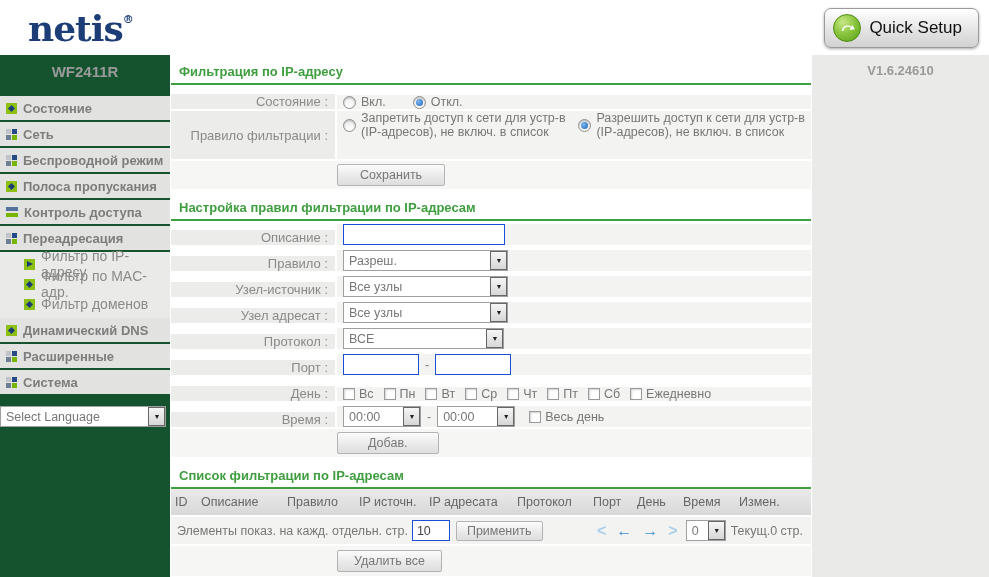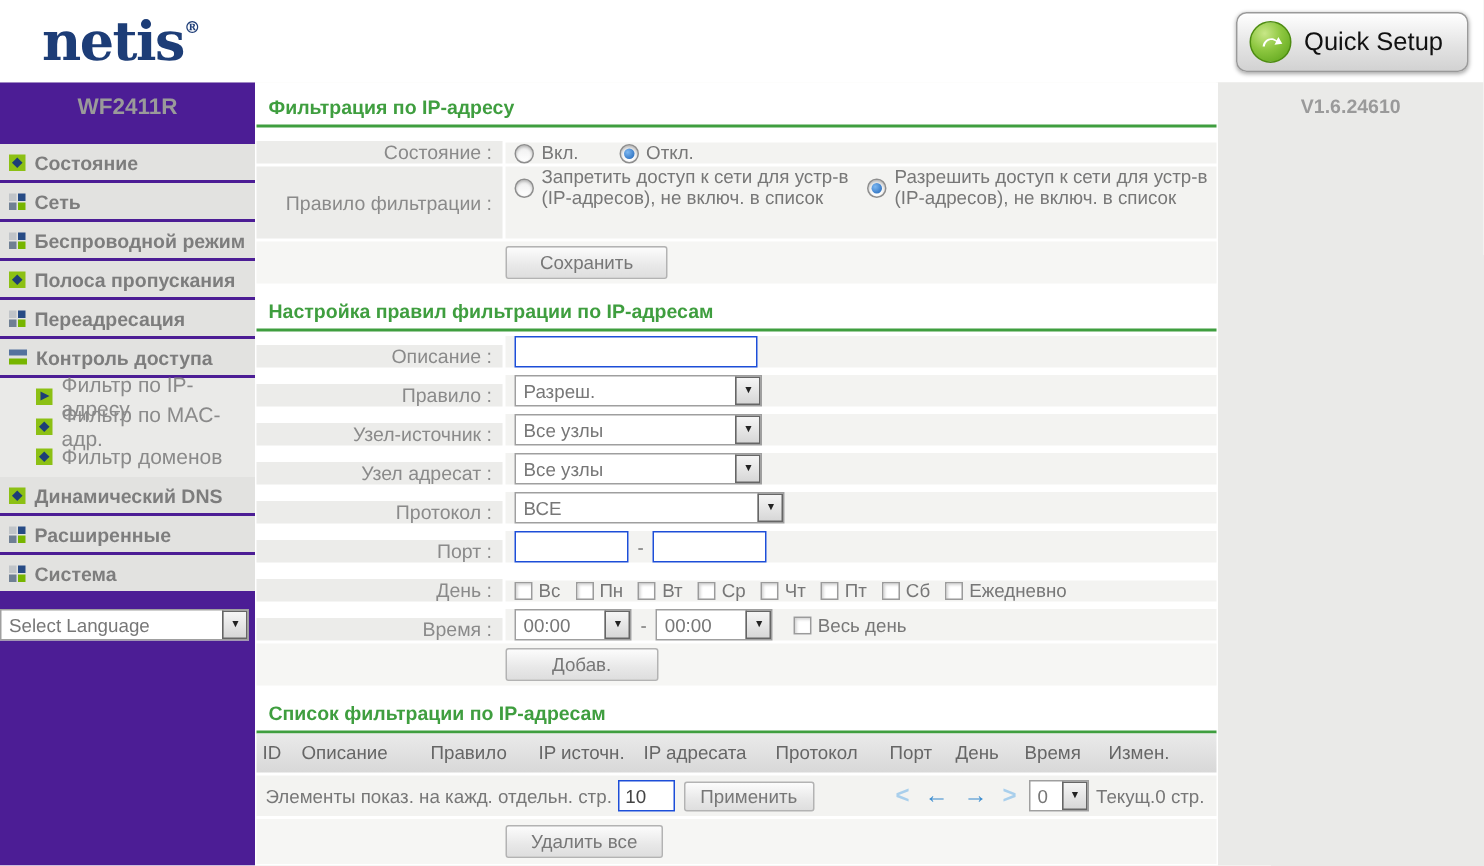--- a/index.html
+++ b/index.html
@@ -8,21 +8,21 @@
 
   
   .header { height:55px; background:#ffffff; display:flex; align-items:center; justify-content:space-between; padding:0 10px 0 28px; }
   .logo { font-family:"DejaVu Serif", serif; font-weight:bold; font-size:36px; color:#1d3d77; line-height:1; letter-spacing:-1px; }
   .logo sup { font-size:11px; letter-spacing:0; vertical-align:18px; }
   .qs-btn { display:flex; align-items:center; gap:8px; background:linear-gradient(#ffffff,#e2e2e2 60%,#d2d2d2); border:1px solid #9a9a9a; border-radius:7px; box-shadow:0 1px 3px rgba(0,0,0,.35), inset 0 1px 0 #fff; padding:5px 16px 5px 8px; font-size:17px; color:#111; cursor:pointer; font-family:"Liberation Sans", sans-serif; }
   .qs-icon { width:28px; height:28px; border-radius:50%; background:radial-gradient(circle at 35% 28%, #c8e787 0%, #8cc63f 45%, #57a016 100%); border:1px solid #4e8c12; display:flex; align-items:center; justify-content:center; }
 
   
   .body-row { display:flex; height:522px; }
-  .sidebar { width:170px; background:#4c1d95; flex-shrink:0; }
+  .sidebar { width:170px; background:#14532d; flex-shrink:0; }
   .main { width:642px; background:#ffffff; padding:0 1px; flex-shrink:0; }
   .gutter { flex:1; background:#eaeae8; text-align:center; }
   .version { padding-top:8px; font-size:13px; font-weight:bold; color:#9a9a9a; }
 
   
   .model { text-align:center; padding:8px 0 6px; font-size:15px; font-weight:bold; color:#9a9a9a; }
   .menu { margin-top:10px; }
   .menu-item { height:24px; margin-bottom:2px; background:#e2e2e0; display:flex; align-items:center; padding-left:6px; font-size:13px; font-weight:bold; color:#7d7d7d; cursor:pointer; }
   .submenu { padding:2px 0 4px 24px; background:#eaeae8; }
   .submenu-item { height:20px; display:flex; align-items:center; font-size:14px; color:#8a8a8a; cursor:pointer; }
@@ -119,34 +119,34 @@
           </span>
         <span>Беспроводной режим</span>
       </div>
       <div class="menu-item">
         <span class="ic ic-bullet">
             <i></i>
           </span>
         <span>Полоса пропускания</span>
       </div>
       <div class="menu-item">
-        <span class="ic ic-grid">
-            <i class="g1"></i>
-            <i class="g2"></i>
-            <i class="g3"></i>
-            <i class="g4"></i>
-          </span>
-        <span>Переадресация</span>
-      </div>
-      <div class="menu-item">
         <span class="ic ic-bars">
             <i class="b1"></i>
             <i class="b2"></i>
           </span>
         <span>Контроль доступа</span>
+      </div>
+      <div class="menu-item">
+        <span class="ic ic-grid">
+            <i class="g1"></i>
+            <i class="g2"></i>
+            <i class="g3"></i>
+            <i class="g4"></i>
+          </span>
+        <span>Переадресация</span>
       </div>
       <div class="submenu">
         <div class="submenu-item">
           <span class="ic ic-play">
               <i></i>
             </span>
           <span>Фильтр по IP-адресу</span>
         </div>
         <div class="submenu-item">
           <span class="ic ic-bullet">
@@ -255,21 +255,21 @@
       <div class="val-cell">
         <span class="select" style="width:165px;">
             <span class="val">Все узлы</span>
             <span class="arr">▼</span>
           </span>
       </div>
     </div>
     <div class="row">
       <div class="lbl">Протокол :</div>
       <div class="val-cell">
-        <span class="select" style="width:180px;">
+        <span class="select" style="width:161px;">
             <span class="val">ВСЕ</span>
             <span class="arr">▼</span>
           </span>
       </div>
     </div>
     <div class="row">
       <div class="lbl">Порт :</div>
       <div class="val-cell">
         <input class="tinput" style="width: 76px;" value="">
         <span class="dash">-</span>

